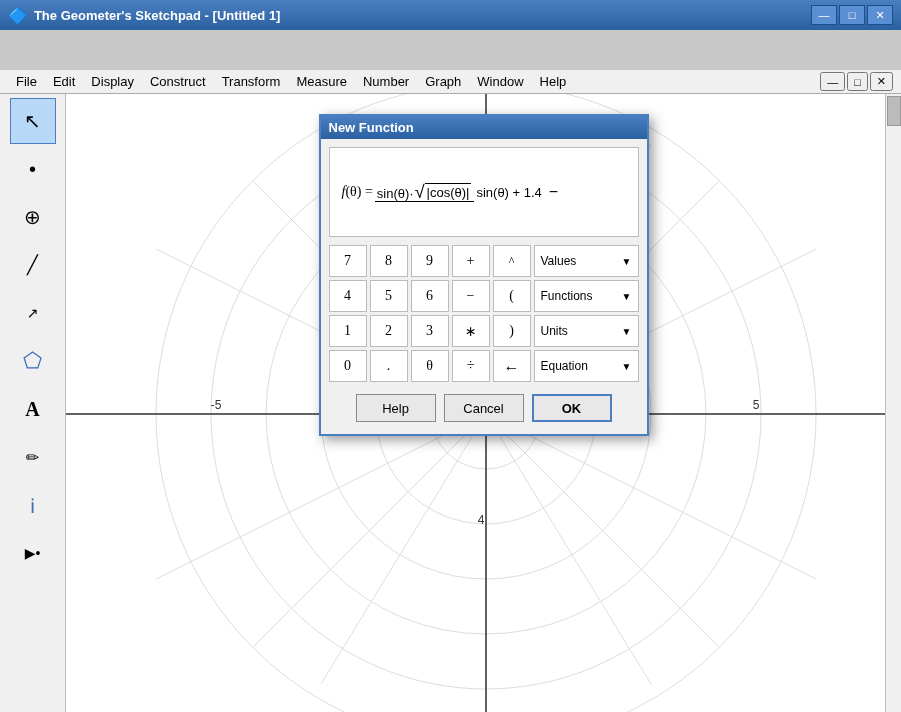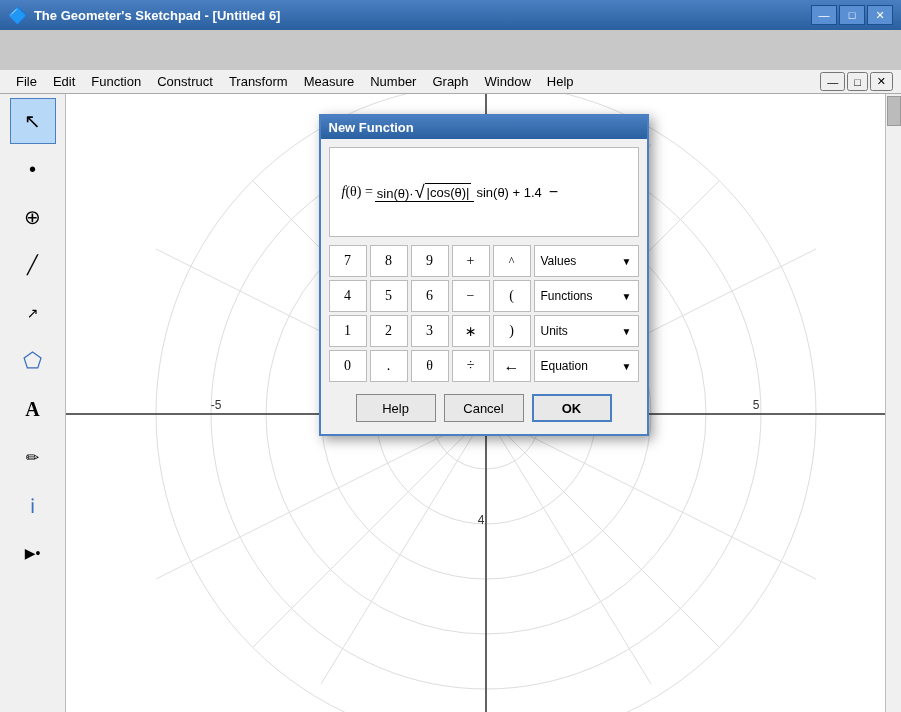--- a/index.html
+++ b/index.html
@@ -122,33 +122,33 @@
       font-size: 13px; cursor: pointer; display: flex; align-items: center; justify-content: center;
     }
     .dlg-btn.primary { border: 2px solid #4a7fc1; font-weight: bold; }
   </style>
 </head>
 <body>
 
 <div id="title-bar">
   <div id="title-bar-left">
     <span style="font-size:16px;">🔷</span>
-    <span id="title-text">The Geometer's Sketchpad - [Untitled 6]</span>
+    <span id="title-text">The Geometer's Sketchpad - [Untitled 1]</span>
   </div>
   <div id="title-bar-right">
     <div class="title-btn">—</div>
     <div class="title-btn">□</div>
     <div class="title-btn close">✕</div>
   </div>
 </div>
 
 <div id="menu-bar">
   <div class="menu-item">File</div>
   <div class="menu-item">Edit</div>
-  <div class="menu-item">Function</div>
+  <div class="menu-item">Display</div>
   <div class="menu-item">Construct</div>
   <div class="menu-item">Transform</div>
   <div class="menu-item">Measure</div>
   <div class="menu-item">Number</div>
   <div class="menu-item">Graph</div>
   <div class="menu-item">Window</div>
   <div class="menu-item">Help</div>
   <div id="menu-bar-right">
     <button class="menu-ctrl-btn">—</button>
     <button class="menu-ctrl-btn">□</button>

